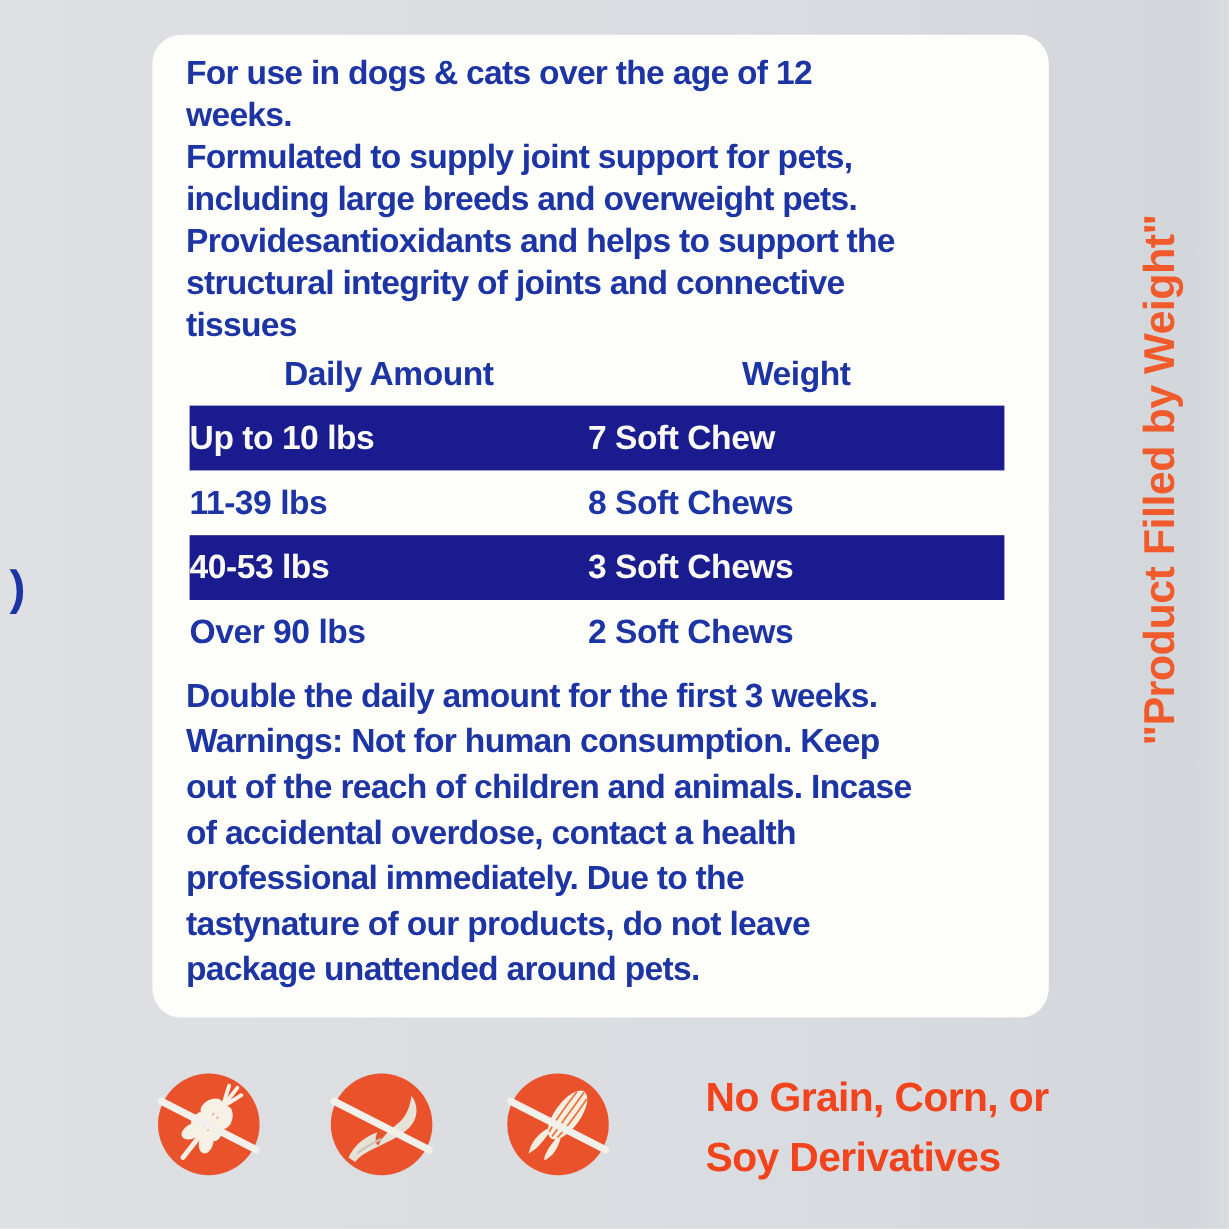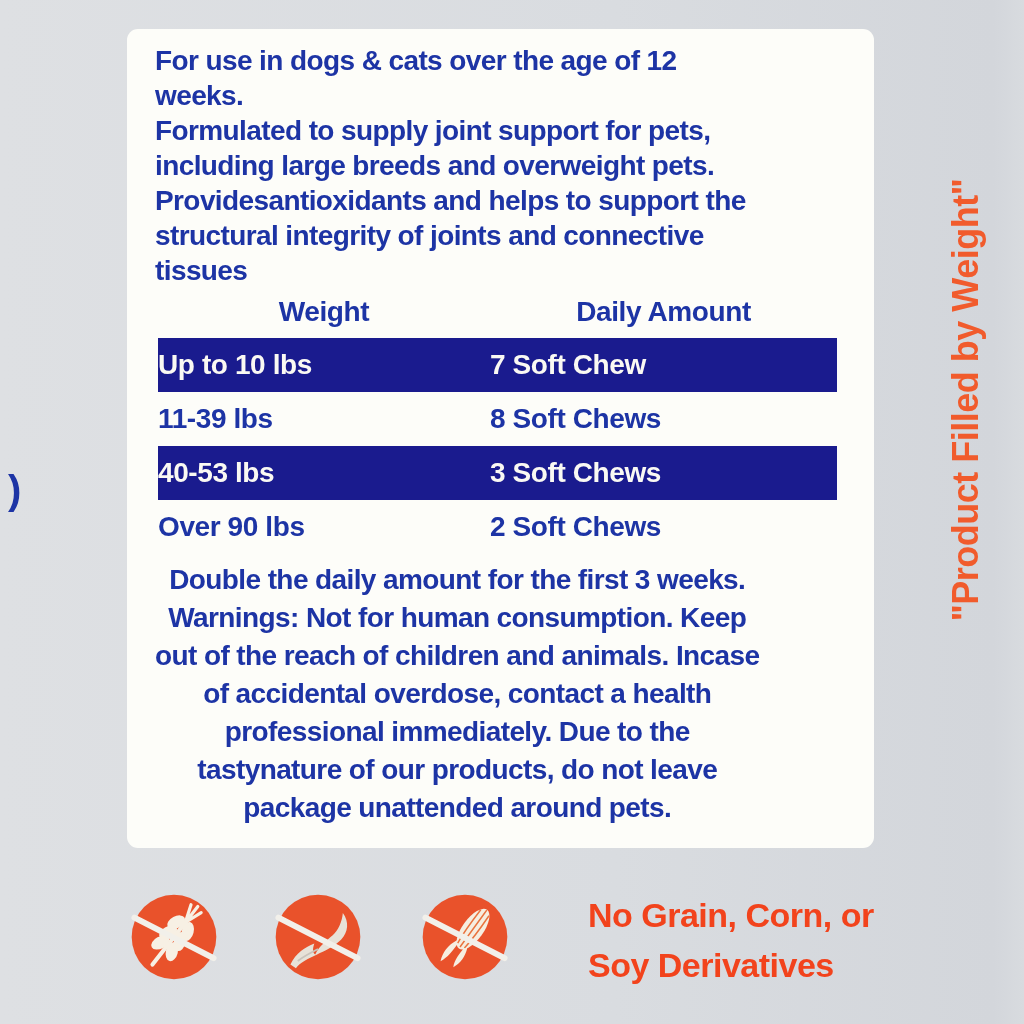--- a/index.html
+++ b/index.html
@@ -15,21 +15,21 @@
   *{margin:0;padding:0;box-sizing:border-box;}
   html,body{width:1024px;height:1024px;}
   body{
     position:relative;
     background:linear-gradient(to right,#DEE0E3 0%, var(--background) 60%, #D3D6DB 97%, #D8DBDF 100%);
     font-family:"Liberation Sans", sans-serif;
     overflow:hidden;
   }
   .card{
     position:absolute;left:127px;top:29px;width:747px;height:819px;
-    background:var(--card);border-radius:11px;
+    background:var(--card);border-radius:24px;
   }
   .intro{
     position:absolute;left:28px;top:14px;
     font-size:28px;font-weight:bold;color:var(--text-blue);
     line-height:35px;letter-spacing:-0.6px;white-space:pre-line;
   }
   .tbl{position:absolute;left:31px;top:267px;width:679px;}
   .thead{
     display:grid;grid-template-columns:332px 347px;
     font-size:28px;font-weight:bold;color:var(--text-blue);letter-spacing:-0.4px;
@@ -39,21 +39,21 @@
   .trow{
     display:grid;grid-template-columns:332px 347px;align-items:center;
     height:54px;font-size:28px;font-weight:bold;color:var(--text-blue);
     letter-spacing:-0.4px;
   }
   .trow .td{text-align:left;}
   .trow.hl{background:var(--navy);color:var(--bar-text);}
   .warn{
     position:absolute;left:28px;top:532px;
     font-size:28px;font-weight:bold;color:var(--text-blue);
-    line-height:38px;letter-spacing:-0.6px;white-space:pre-line;text-align:center;
+    line-height:38px;letter-spacing:-0.6px;white-space:pre-line;
   }
   .side-text{
     position:absolute;left:966px;top:400px;
     transform:translate(-50%,-50%) rotate(-90deg);
     font-size:36px;font-weight:bold;color:var(--side-text-orange);
     letter-spacing:-0.5px;white-space:nowrap;
   }
   .edge-fragment{
     position:absolute;left:8px;top:468px;
     font-size:40px;font-weight:bold;color:var(--text-blue);
@@ -77,22 +77,22 @@
   <div class="intro">For use in dogs &amp; cats over the age of 12
 weeks.
 Formulated to supply joint support for pets,
 including large breeds and overweight pets.
 Providesantioxidants and helps to support the
 structural integrity of joints and connective
 tissues</div>
 
   <div class="tbl">
     <div class="thead">
+      <div>Daily Amount</div>
       <div>Weight</div>
-      <div>Daily Amount</div>
     </div>
     <div class="trow hl">
       <div class="td">Up to 10 lbs</div>
       <div class="td">7 Soft Chew</div>
     </div>
     <div class="trow">
       <div class="td">11-39 lbs</div>
       <div class="td">8 Soft Chews</div>
     </div>
     <div class="trow hl">

